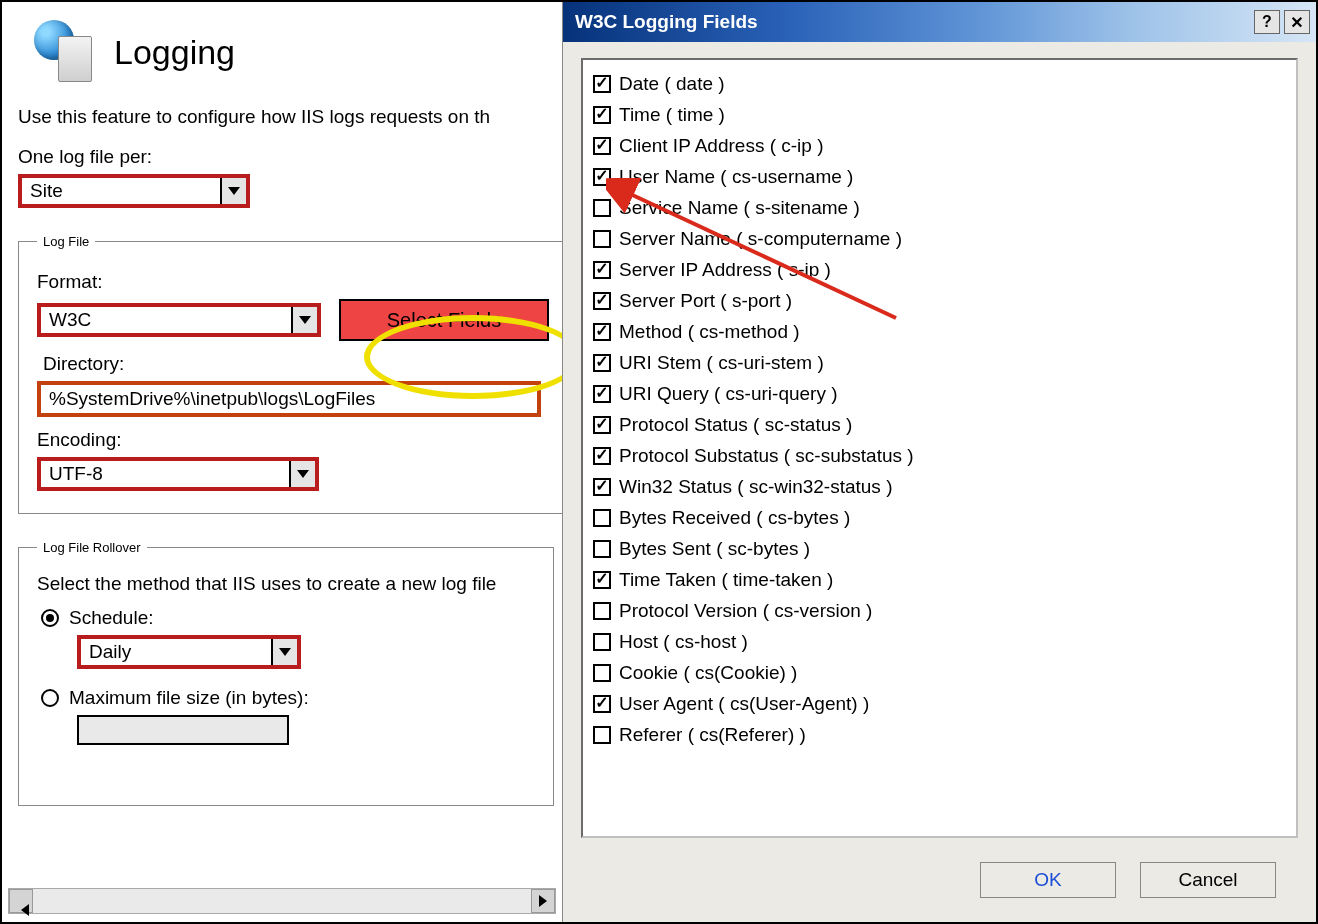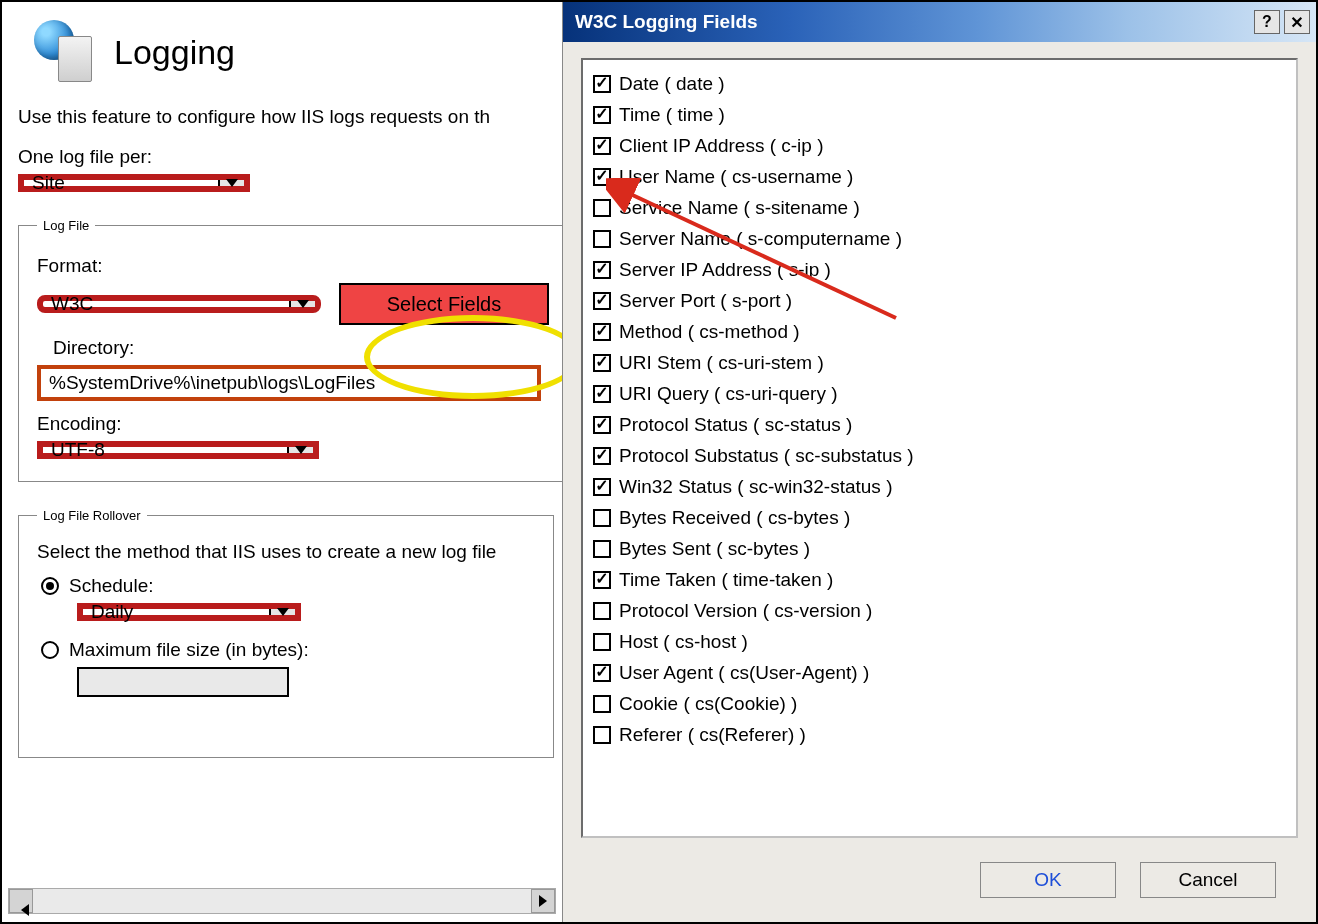--- a/index.html
+++ b/index.html
@@ -56,22 +56,22 @@
   .instr {
     margin: 22px 0 18px 8px;
     font-size: 19px;
   }
   .field-label {
     margin: 12px 0 6px 8px;
     font-size: 19px;
   }
   .combo {
     display: flex; align-items: center;
-    border: 6px solid #b91c1c;
-    height: 18px;
+    border: 4px solid #b91c1c;
+    height: 34px;
     background: #fff;
     font-size: 19px;
   }
   .combo .val { flex: 1; padding: 0 8px; }
   .combo .drop {
     width: 26px; height: 100%;
     border-left: 2px solid #000;
     background: #e5e5e5;
     display: flex; align-items: center; justify-content: center;
   }
@@ -88,21 +88,21 @@
     padding: 10px 18px 22px 18px;
   }
   fieldset legend {
     padding: 0 6px;
     font-size: 13px;
   }
   .row2 {
     display: flex; align-items: center; gap: 18px;
     margin-top: 6px;
   }
-  .fmt-combo { width: 284px; border-radius: 8px; }
+  .fmt-combo { width: 284px; }
   .select-btn {
     width: 210px; height: 42px;
     border: 2px solid #000;
     background: #ef4444;
     font-size: 20px;
     display: flex; align-items: center; justify-content: center;
     cursor: pointer;
   }
   .dir-input {
     width: 504px; height: 36px;
@@ -278,21 +278,21 @@
       <div class="field-label" style="margin-left:0">Format:</div>
       <div class="row2">
         <div class="combo fmt-combo">
           <span class="val">W3C</span>
           <span class="drop"></span>
         </div>
         <div class="select-btn">
           <span>Select Fields</span>
         </div>
       </div>
-      <div class="field-label" style="margin-left:16px">Directory:</div>
+      <div class="field-label" style="margin-left:6px">Directory:</div>
       <div class="dir-input">
         <span>%SystemDrive%\inetpub\logs\LogFiles</span>
       </div>
       <div class="field-label" style="margin-left:0">Encoding:</div>
       <div class="combo enc-combo">
         <span class="val">UTF-8</span>
         <span class="drop"></span>
       </div>
     </fieldset>
 
@@ -400,26 +400,26 @@
         </div>
         <div class="check-row">
           <span class="chk"></span>
           <span>Protocol Version ( cs-version )</span>
         </div>
         <div class="check-row">
           <span class="chk"></span>
           <span>Host ( cs-host )</span>
         </div>
         <div class="check-row">
+          <span class="chk"></span>
+          <span>Cookie ( cs(Cookie) )</span>
+        </div>
+        <div class="check-row">
           <span class="chk checked"></span>
           <span>User Agent ( cs(User-Agent) )</span>
-        </div>
-        <div class="check-row">
-          <span class="chk"></span>
-          <span>Cookie ( cs(Cookie) )</span>
         </div>
         <div class="check-row">
           <span class="chk"></span>
           <span>Referer ( cs(Referer) )</span>
         </div>
       </div>
     <div class="btn-row">
       <div class="dlg-btn disabled">
         <span>OK</span>
       </div>

